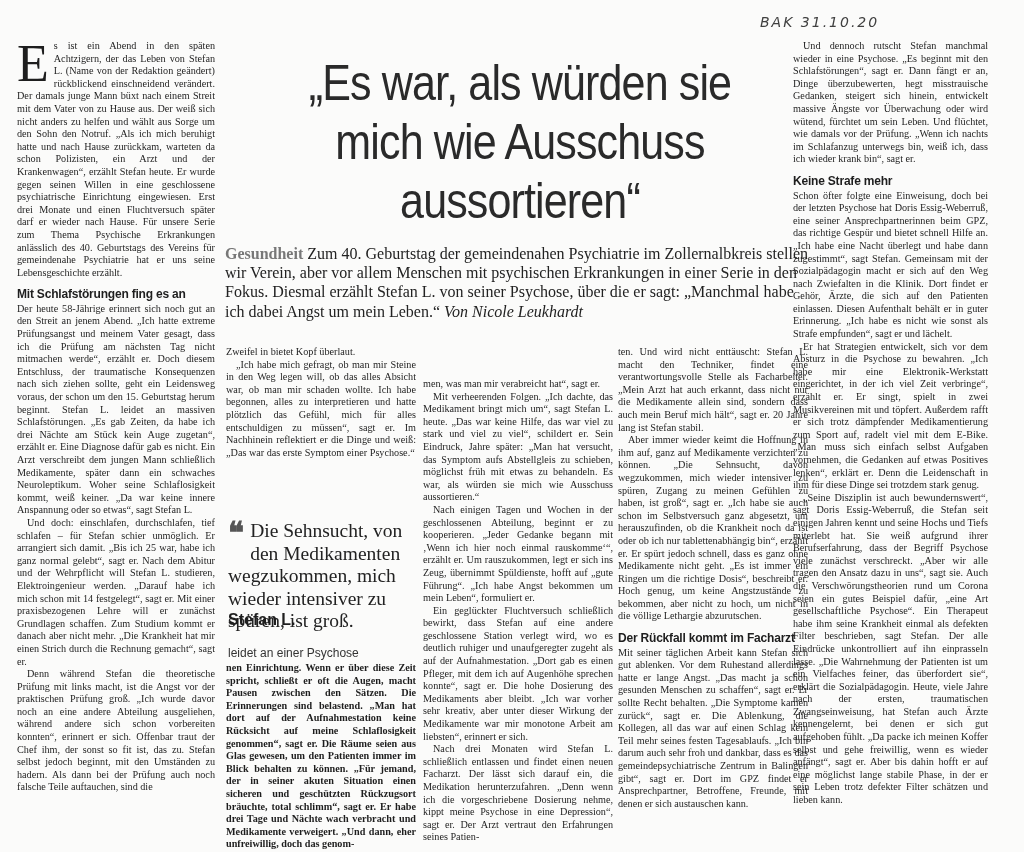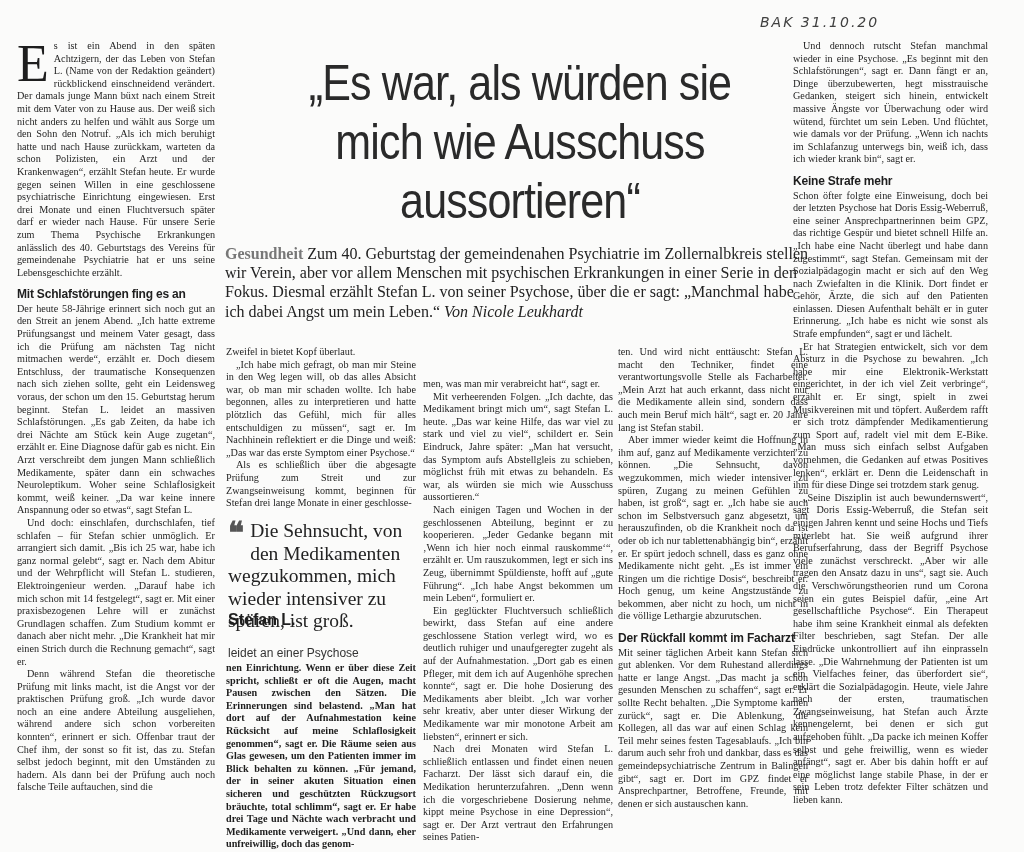--- a/index.html
+++ b/index.html
@@ -74,21 +74,20 @@
   <p class="noindent"><span class="dropcap">E</span><span>s ist ein Abend in den späten Achtzigern, der das Leben von Stefan L. (Name von der Redaktion geändert) rückblickend einschneidend verändert. Der damals junge Mann büxt nach einem Streit mit dem Vater von zu Hause aus. Der weiß sich nicht anders zu helfen und wählt aus Sorge um den Sohn den Notruf. „Als ich mich beruhigt hatte und nach Hause zurückkam, warteten da schon Polizisten, ein Arzt und der Krankenwagen“, erzählt Stefan heute. Er wurde gegen seinen Willen in eine geschlossene psychiatrische Einrichtung eingewiesen. Erst drei Monate und einen Fluchtversuch später darf er wieder nach Hause. Für unsere Serie zum Thema Psychische Erkrankungen anlässlich des 40. Geburtstags des Vereins für gemeindenahe Psychiatrie hat er uns seine Lebensgeschichte erzählt.</span></p>
   <div class="subhead">Mit Schlafstörungen fing es an</div>
   <p class="noindent">Der heute 58-Jährige erinnert sich noch gut an den Streit an jenem Abend. „Ich hatte extreme Prüfungsangst und meinem Vater gesagt, dass ich die Prüfung am nächsten Tag nicht mitmachen werde“, erzählt er. Doch diesem Entschluss, der traumatische Konsequenzen nach sich ziehen sollte, geht ein Leidensweg voraus, der schon um den 15. Geburtstag herum beginnt. Stefan L. leidet an massiven Schlafstörungen. „Es gab Zeiten, da habe ich drei Nächte am Stück kein Auge zugetan“, erzählt er. Eine Diagnose dafür gab es nicht. Ein Arzt verschreibt dem jungen Mann schließlich Medikamente, später dann ein schwaches Neuroleptikum. Woher seine Schlaflosigkeit kommt, weiß keiner. „Da war keine innere Anspannung oder so etwas“, sagt Stefan L.</p>
   <p>Und doch: einschlafen, durchschlafen, tief schlafen – für Stefan schier unmöglich. Er arrangiert sich damit. „Bis ich 25 war, habe ich ganz normal gelebt“, sagt er. Nach dem Abitur und der Wehrpflicht will Stefan L. studieren, Elektroingenieur werden. „Darauf habe ich mich schon mit 14 festgelegt“, sagt er. Mit einer praxisbezogenen Lehre will er zunächst Grundlagen schaffen. Zum Studium kommt er danach aber nicht mehr. „Die Krankheit hat mir einen Strich durch die Rechnung gemacht“, sagt er.</p>
   <p>Denn während Stefan die theoretische Prüfung mit links macht, ist die Angst vor der praktischen Prüfung groß. „Ich wurde davor noch an eine andere Abteilung ausgeliehen, während andere sich schon vorbereiten konnten“, erinnert er sich. Offenbar traut der Chef ihm, der sonst so fit ist, das zu. Stefan selbst jedoch beginnt, mit den Umständen zu hadern. Als dann bei der Prüfung auch noch falsche Teile auftauchen, sind die</p>
 </div>
 
 <div class="col" style="left:226px; top:346px; width:190px;">
   <p class="noindent">Zweifel in bietet Kopf überlaut.</p>
   <p>„Ich habe mich gefragt, ob man mir Steine in den Weg legen will, ob das alles Absicht war, ob man mir schaden wollte. Ich habe begonnen, alles zu interpretieren und hatte plötzlich das Gefühl, mich für alles entschuldigen zu müssen“, sagt er. Im Nachhinein reflektiert er die Dinge und weiß: „Das war das erste Symptom einer Psychose.“</p>
-  <p>Als es schließlich über die abgesagte Prüfung zum Streit und zur Zwangseinweisung kommt, beginnen für Stefan drei lange Monate in einer geschlosse-</p>
 </div>
 
 <div id="pullquote">
   <span class="qmark">❝</span>
   <span>Die Sehnsucht, von den Medikamenten wegzukommen, mich wieder intensiver zu spüren, ist groß.</span>
 </div>
 <div id="pq-author">Stefan L.</div>
 <div id="pq-role">leidet an einer Psychose</div>
 
 <div class="col" style="left:226px; top:662px; width:190px;font-weight:bold;">

